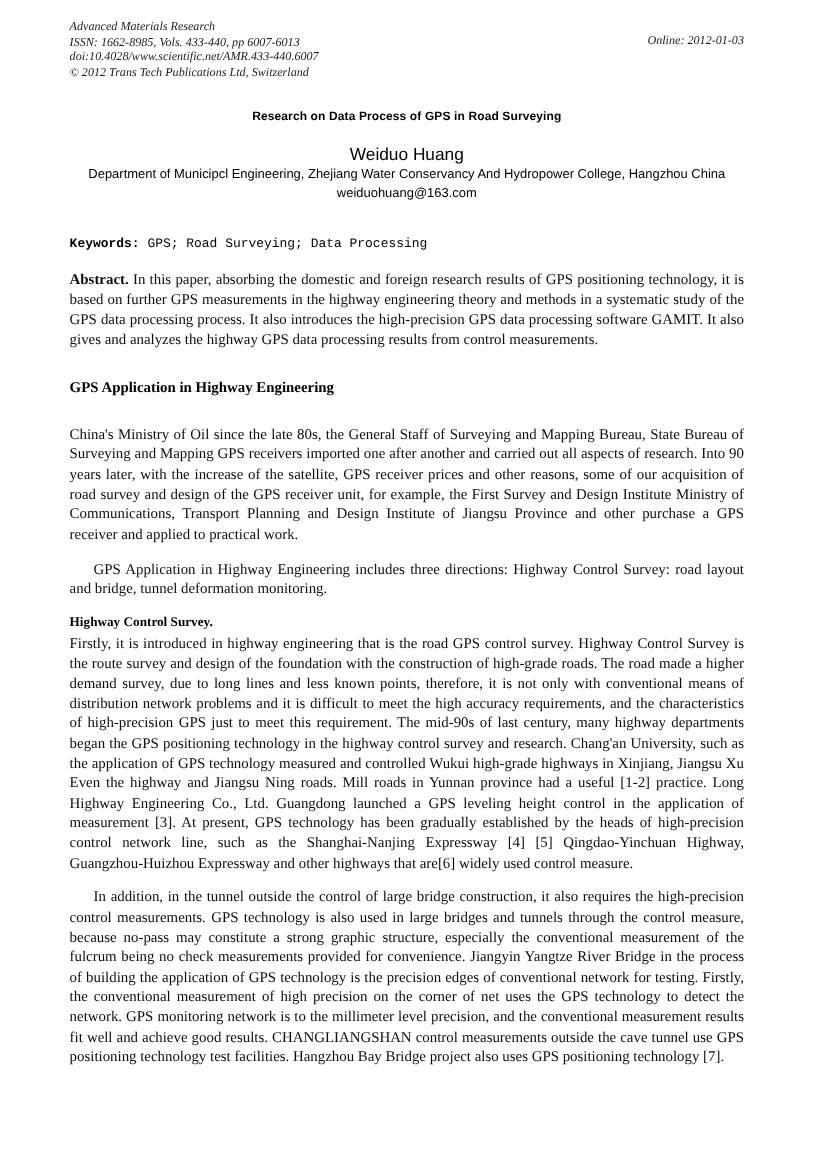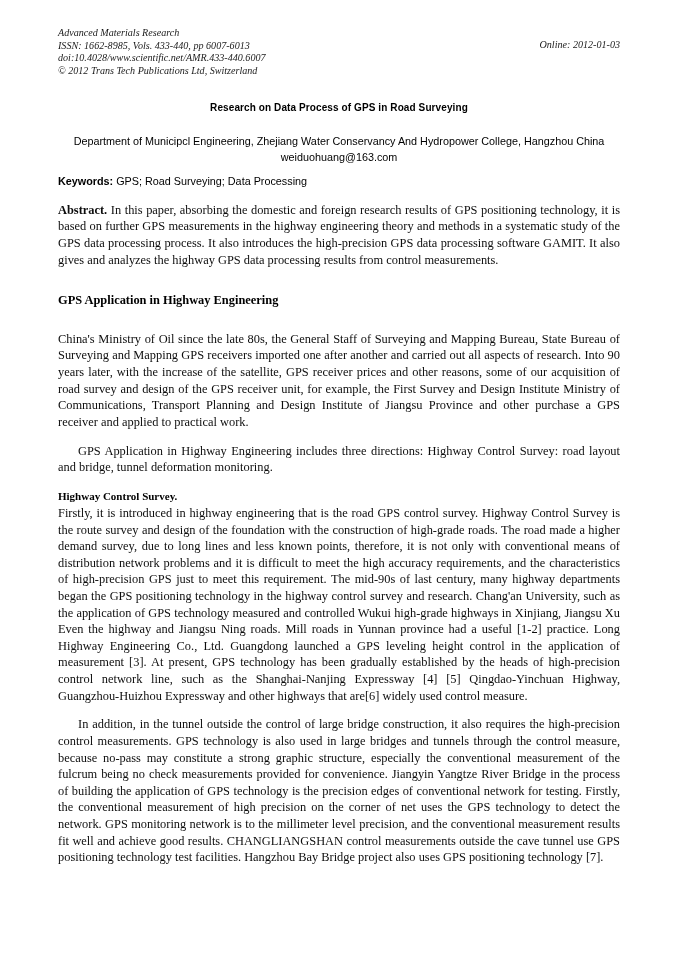--- a/index.html
+++ b/index.html
@@ -15,21 +15,21 @@
     color: #111111;
     -webkit-font-smoothing: antialiased;
   }
 
   .page {
     position: relative;
     width: 678px;
     height: 959px;
     background: #ffffff;
     box-sizing: border-box;
-    padding: 27px 58px 0 58px;
+    padding: 17px 58px 0 58px;
   }
 
   
   .journal-header {
     position: relative;
     font-family: "Liberation Serif", "DejaVu Serif", serif;
     font-style: italic;
     font-size: 10.1px;
     line-height: 12.6px;
     color: #1a1a1a;
@@ -60,40 +60,39 @@
   .author {
     margin-top: 13px;
     text-align: center;
     font-family: "Liberation Sans", "DejaVu Sans", sans-serif;
     font-weight: normal;
     font-size: 14.4px;
     line-height: 18px;
     color: #000000;
   }
   .affiliation {
-    margin-top: 17px;
     text-align: center;
     font-family: "Liberation Sans", "DejaVu Sans", sans-serif;
     font-size: 10.8px;
     line-height: 15.5px;
     color: #000000;
     padding: 0 14px;
   }
   .email {
     text-align: center;
     font-family: "Liberation Sans", "DejaVu Sans", sans-serif;
     font-size: 10.8px;
     line-height: 15px;
     color: #000000;
   }
 
   
   .keywords {
-    margin-top: 9px;
-    font-family: Liberation Sans, sans-serif;
+    margin-top: 28px;
+    font-family: Liberation Mono, monospace;
     font-size: 10.8px;
     line-height: 15px;
     color: #000000;
   }
   .keywords .kw-label {
     font-weight: bold;
   }
 
   
   .body-text {
@@ -146,20 +145,21 @@
 
   <div class="journal-header">
     <div class="jh-line">Advanced Materials Research</div>
     <div class="jh-line">ISSN: 1662-8985, Vols. 433-440, pp 6007-6013</div>
     <div class="jh-line">doi:10.4028/www.scientific.net/AMR.433-440.6007</div>
     <div class="jh-line">© 2012 Trans Tech Publications Ltd, Switzerland</div>
     <div class="online-date">Online: 2012-01-03</div>
   </div>
 
   <h1 class="title">Research on Data Process of GPS in Road Surveying</h1>
+  <div class="author">Weiduo Huang</div>
   <div class="affiliation">Department of Municipcl Engineering, Zhejiang Water Conservancy And Hydropower College, Hangzhou China</div>
   <div class="email">weiduohuang@163.com</div>
 
   <div class="keywords">
     <span class="kw-label">Keywords:</span>
     <span>GPS; Road Surveying; Data Processing</span>
   </div>
 
   <div class="body-text abstract">
     <span class="ab-label">Abstract.</span>

